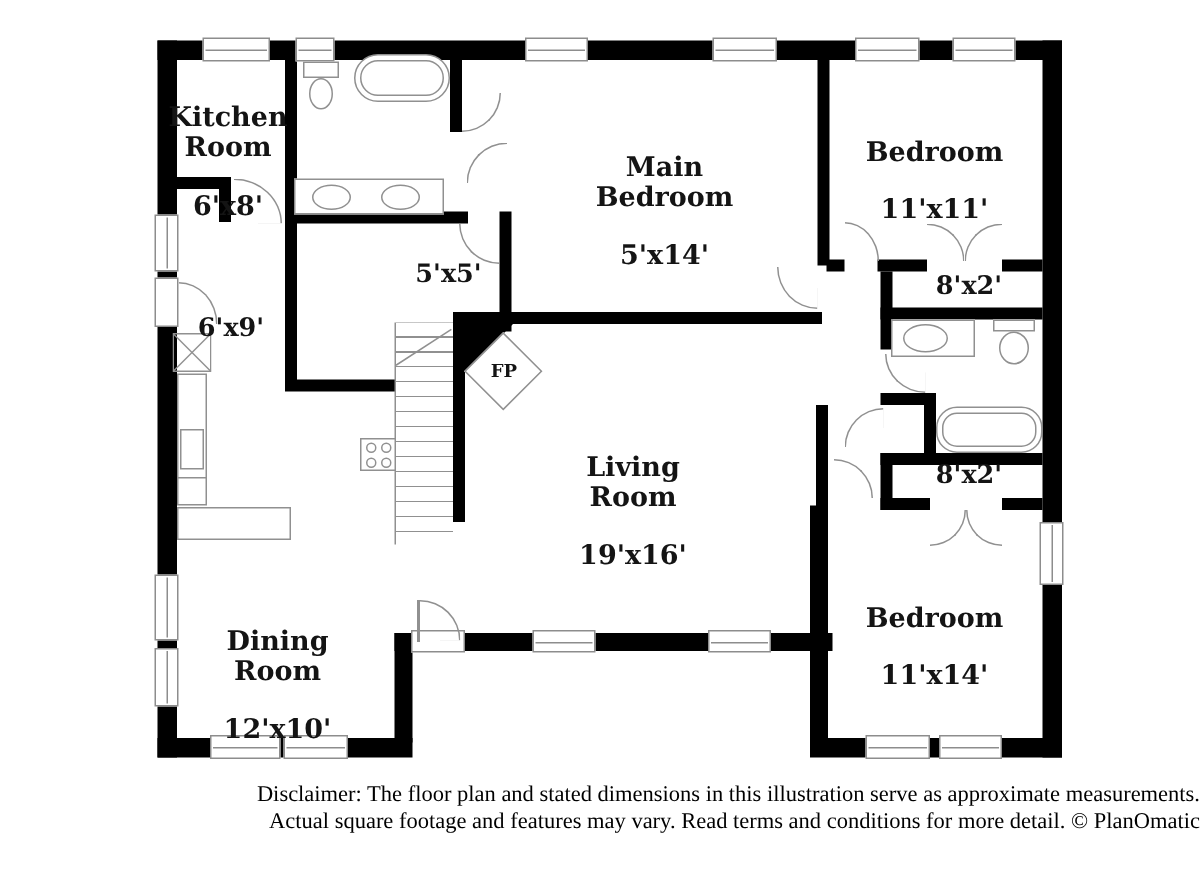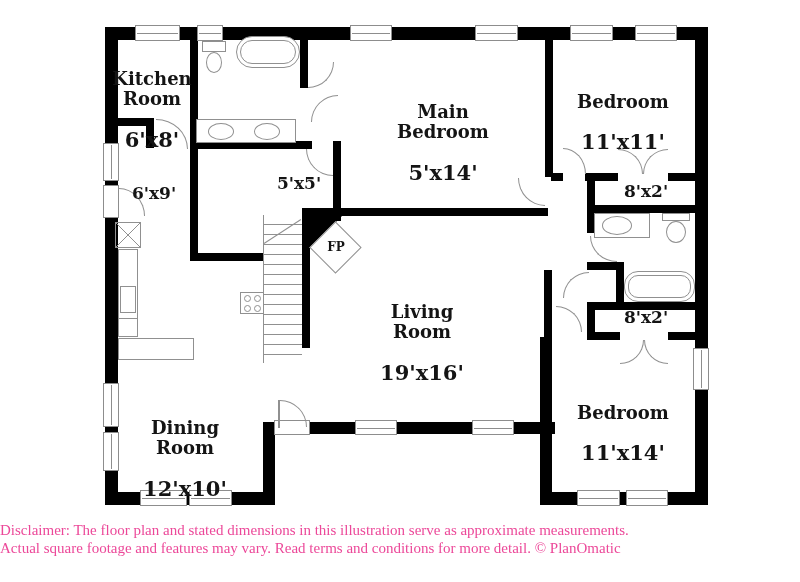--- a/index.html
+++ b/index.html
@@ -24,26 +24,26 @@
           background:repeating-linear-gradient(to bottom,#fff 0 9px,#909090 9px 10px);}
   .diag{position:absolute;height:1px;background:#909090;transform-origin:left center;}
   .fp-tri{position:absolute;left:302px;top:208px;width:48px;height:48px;background:#000;
           clip-path:polygon(0 0,100% 0,0 100%);}
   .fp-diamond{position:absolute;left:317px;top:229px;width:37px;height:37px;background:#fff;
           border:1px solid #909090;transform:rotate(45deg);box-sizing:border-box;}
   .lbl{position:absolute;transform:translateX(-50%);text-align:center;color:#141414;
        font-family:"DejaVu Serif","Liberation Serif",serif;font-weight:700;
        white-space:pre-line;line-height:1.13;}
   .lbl .nm{font-size:18px;}
-  .lbl .dm{font-size:21px;}
+  .lbl .dm{font-size:18px;}
   .lbl.sm{font-size:17px;}
   .fp-lbl{position:absolute;left:336px;top:247px;transform:translate(-50%,-50%);
        font-family:"DejaVu Serif",serif;font-weight:700;font-size:12px;color:#141414;}
   .burner{position:absolute;width:7px;height:7px;border:1px solid #909090;border-radius:50%;box-sizing:border-box;}
-  .footer{position:absolute;left:0;right:0;top:521px;text-align:left;color:#ec4899;
+  .footer{position:absolute;left:0;right:0;top:521px;text-align:right;color:#000000;
        font-family:"Liberation Serif",serif;font-size:15px;line-height:1.22;}
 </style>
 </head>
 <body>
 
 <div class="plan">
 
   <div class="wall" style="left:105px;top:27px;width:603px;height:13px"></div>
   <div class="wall" style="left:105px;top:27px;width:13px;height:478px"></div>
   <div class="wall" style="left:695px;top:27px;width:13px;height:478px"></div>
@@ -152,21 +152,21 @@
     <rect x="0.5" y="0.5" width="25" height="25" fill="none" stroke="#909090"></rect>
     <line x1="0.5" y1="0.5" x2="25.5" y2="25.5" stroke="#909090"></line>
     <line x1="25.5" y1="0.5" x2="0.5" y2="25.5" stroke="#909090"></line>
   </svg>
 
   <div class="lbl" style="left:152px;top:51px">
     <div class="nm">Kitchen
 Room</div>
     <div class="dm">6'x8'</div>
   </div>
-  <div class="lbl sm" style="left:154px;top:184px">6'x9'</div>
+  <div class="lbl sm" style="left:154px;top:210px">6'x9'</div>
   <div class="lbl sm" style="left:299px;top:174px">5'x5'</div>
   <div class="lbl" style="left:443px;top:84px">
     <div class="nm">Main
 Bedroom</div>
     <div class="dm">5'x14'</div>
   </div>
   <div class="lbl" style="left:623px;top:74px">
     <div class="nm">Bedroom</div>
     <div class="dm">11'x11'</div>
   </div>

